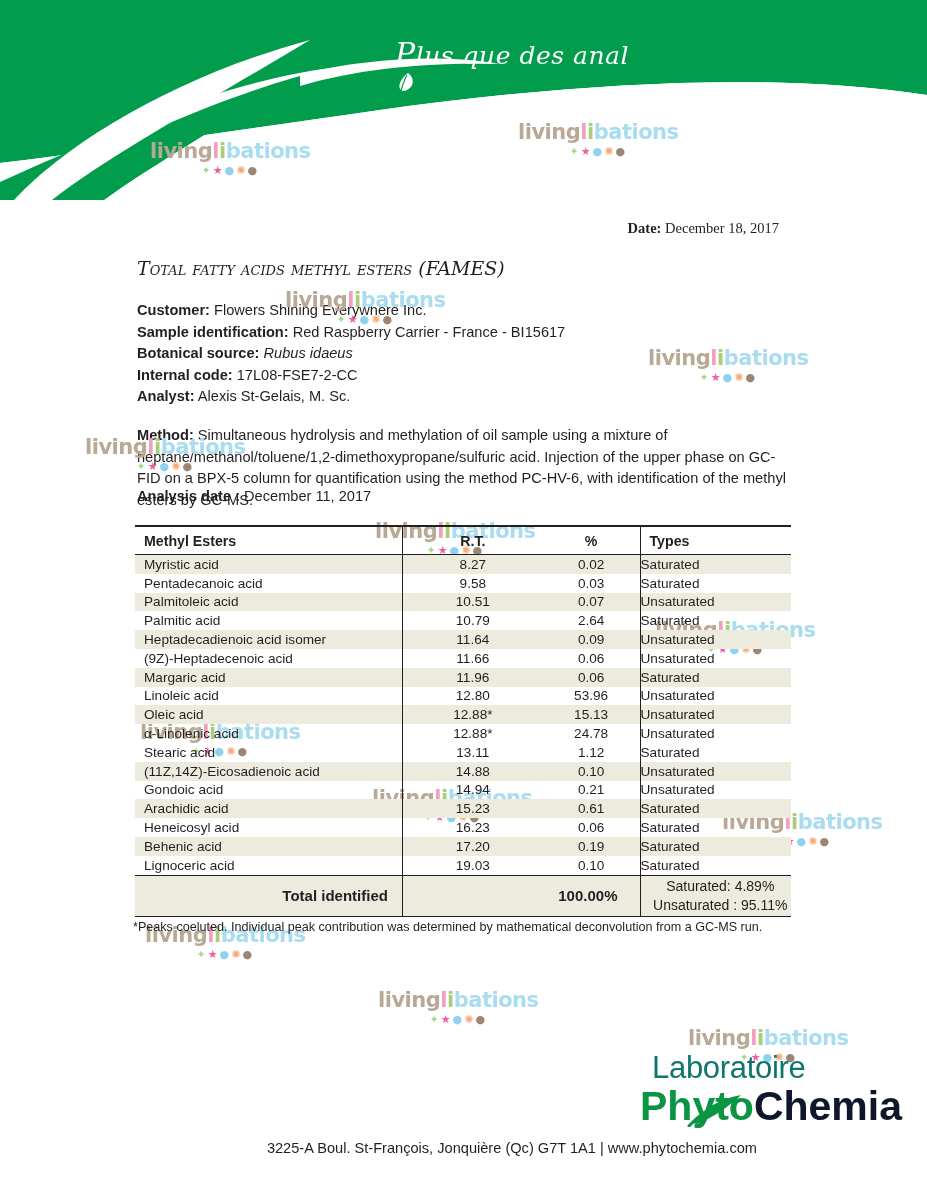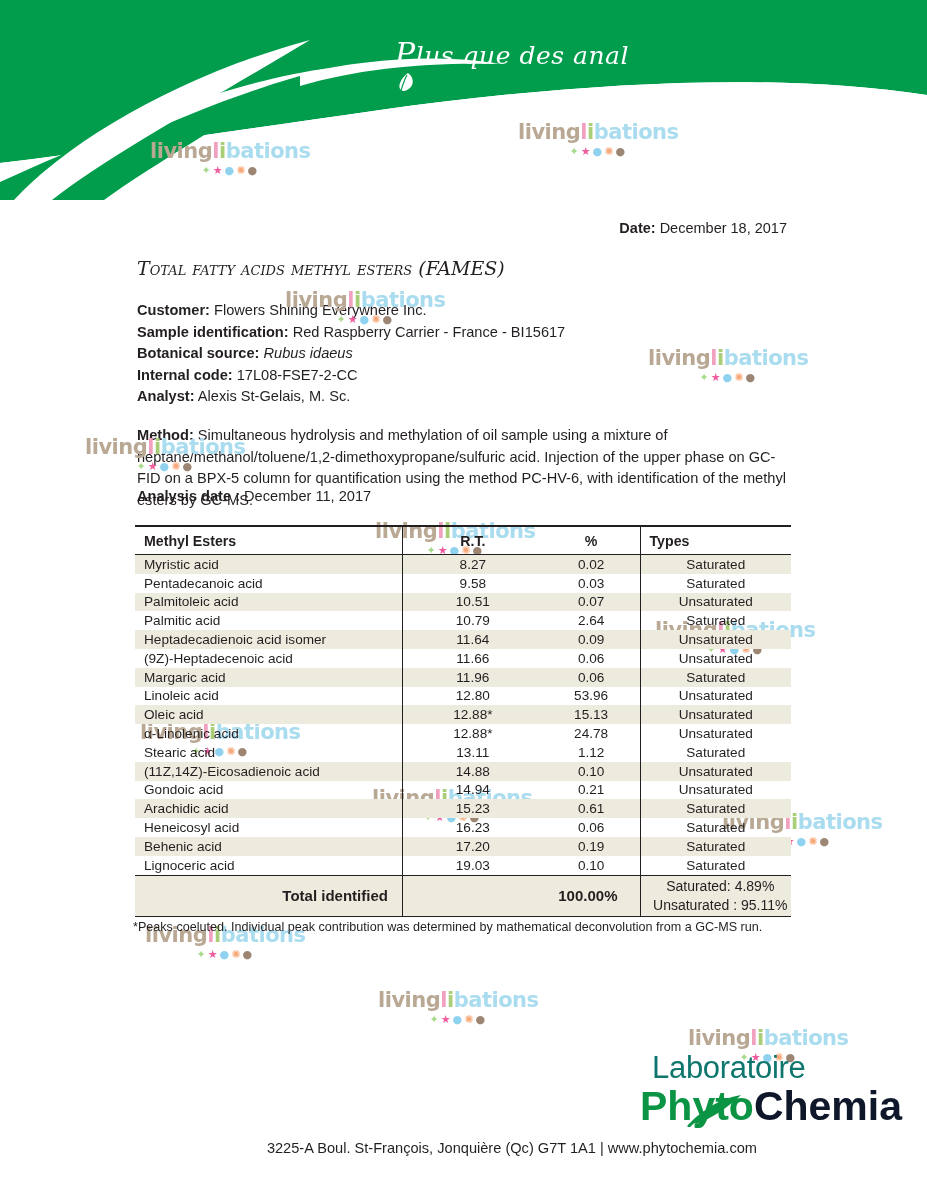--- a/index.html
+++ b/index.html
@@ -67,24 +67,25 @@
     white-space: nowrap;
     font-family: "DejaVu Sans", sans-serif;
   }
   .wm .i1 { color: #a8d98a; }
   .wm .i2 { color: #ef5fa0; }
   .wm .i3 { color: #8fd2ef; }
   .wm .i4 { color: #f7a878; }
   .wm .i5 { color: #9c8573; }
   #date-line {
     position: absolute;
-    right: 140px;
+    right: 148px;
     top: 220px;
     font-size: 14.5px;
     white-space: nowrap;
+    font-family: Liberation Serif, serif;
   }
   #date-line .lbl { font-weight: bold; }
 
   #doc-title {
     position: absolute;
     left: 137px;
     top: 257px;
     font-family: "DejaVu Serif", serif;
     font-style: italic;
     font-size: 19px;
@@ -145,21 +146,21 @@
   .col-name  { width: 266px; text-align: left;  padding-left: 9px !important; }
   .col-rt    { width: 145px; text-align: center; border-left: 1.6px solid #231f20; }
   .col-pct   { width: 100px; text-align: center; }
   .col-type  { width: 145px; text-align: left;  border-left: 1.6px solid #231f20; padding-left: 9px !important; }
 
   #fames-table tbody td { height: 18.8px; }
   #fames-table tbody tr.alt td { background: #edeade; }
   #fames-table tbody td.c-name  { text-align: left; padding-left: 9px; }
   #fames-table tbody td.c-rt    { text-align: center; border-left: 1.6px solid #231f20; }
   #fames-table tbody td.c-pct   { text-align: center; }
-  #fames-table tbody td.c-type  { text-align: center; border-left: 1.6px solid #231f20; }
+  #fames-table tbody td.c-type  { text-align: left; border-left: 1.6px solid #231f20; }
 
   #fames-table tr.total-row td {
     background: #edeade;
     font-weight: bold;
     border-top: 1.8px solid #231f20;
     border-bottom: 1.8px solid #231f20;
     height: 40px;
   }
   #fames-table tr.total-row td.t-label {
     text-align: right;

